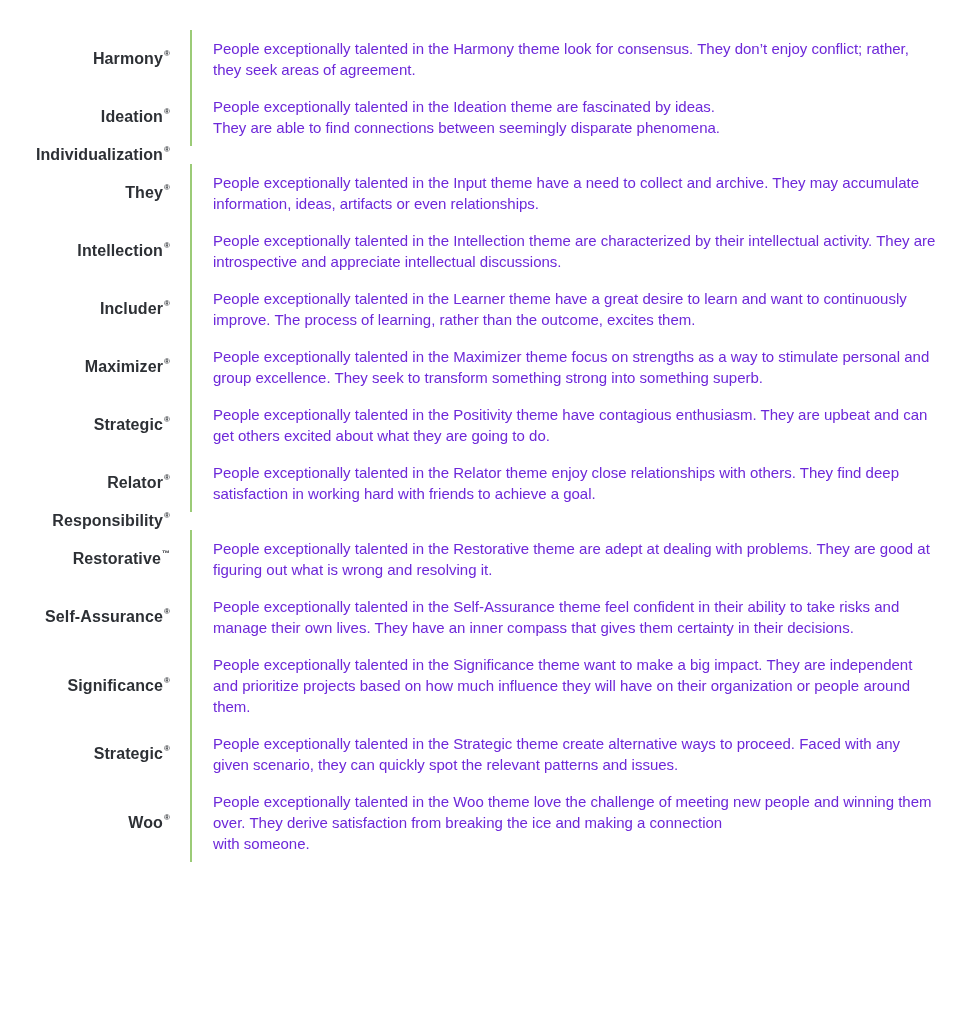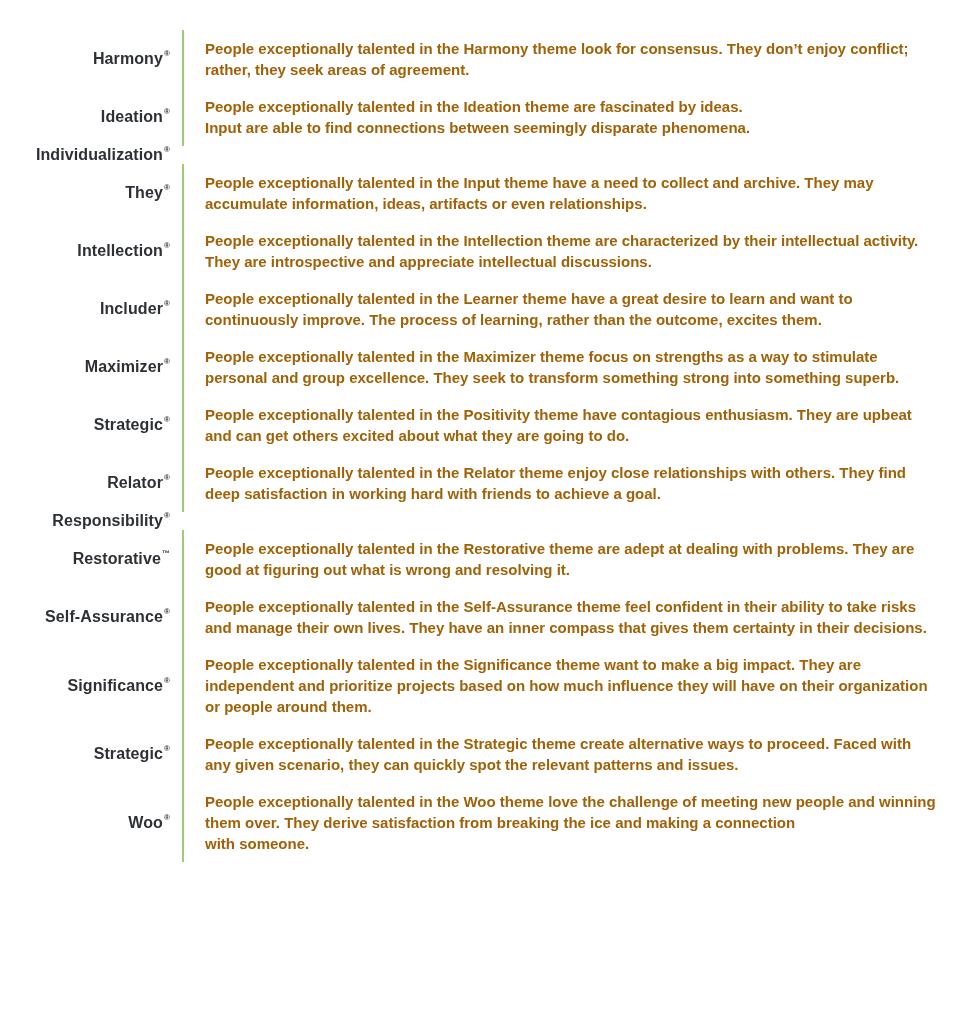--- a/index.html
+++ b/index.html
@@ -36,43 +36,42 @@
     font-size: 8px;
     font-weight: bold;
     vertical-align: top;
     position: relative;
     top: -1px;
     margin-left: 1px;
     color: #2d3035;
   }
   .desc-cell {
     flex: 1 1 auto;
-    margin-left: 12px;
+    margin-left: 20px;
     border-left: 2px solid var(--divider-color, #9bcb77);
     padding: 8px 38px 8px 21px;
     font-size: 15px;
     line-height: 21px;
-    color: #a16207;
+    color: #6d28d9;
     white-space: pre-line;
-    font-weight: bold;
   }
 </style>
 </head>
 <body>
 
 <div class="themes-table">
   <div class="theme-row">
     <div class="name-cell"><span class="name">Harmony</span><span class="mark">®</span></div>
     <div class="desc-cell desc">People exceptionally talented in the Harmony theme look for consensus. They don’t enjoy conflict; rather, they seek areas of agreement.</div>
   </div>
 
   <div class="theme-row">
     <div class="name-cell"><span class="name">Ideation</span><span class="mark">®</span></div>
     <div class="desc-cell desc">People exceptionally talented in the Ideation theme are fascinated by ideas.
-Input are able to find connections between seemingly disparate phenomena.</div>
+They are able to find connections between seemingly disparate phenomena.</div>
   </div>
 
 
   <div class="theme-row">
     <div class="name-cell"><span class="name">Individualization</span><span class="mark">®</span></div>
   </div>
 
   <div class="theme-row">
     <div class="name-cell"><span class="name">They</span><span class="mark">®</span></div>
     <div class="desc-cell desc">People exceptionally talented in the Input theme have a need to collect and archive. They may accumulate information, ideas, artifacts or even relationships.</div>

